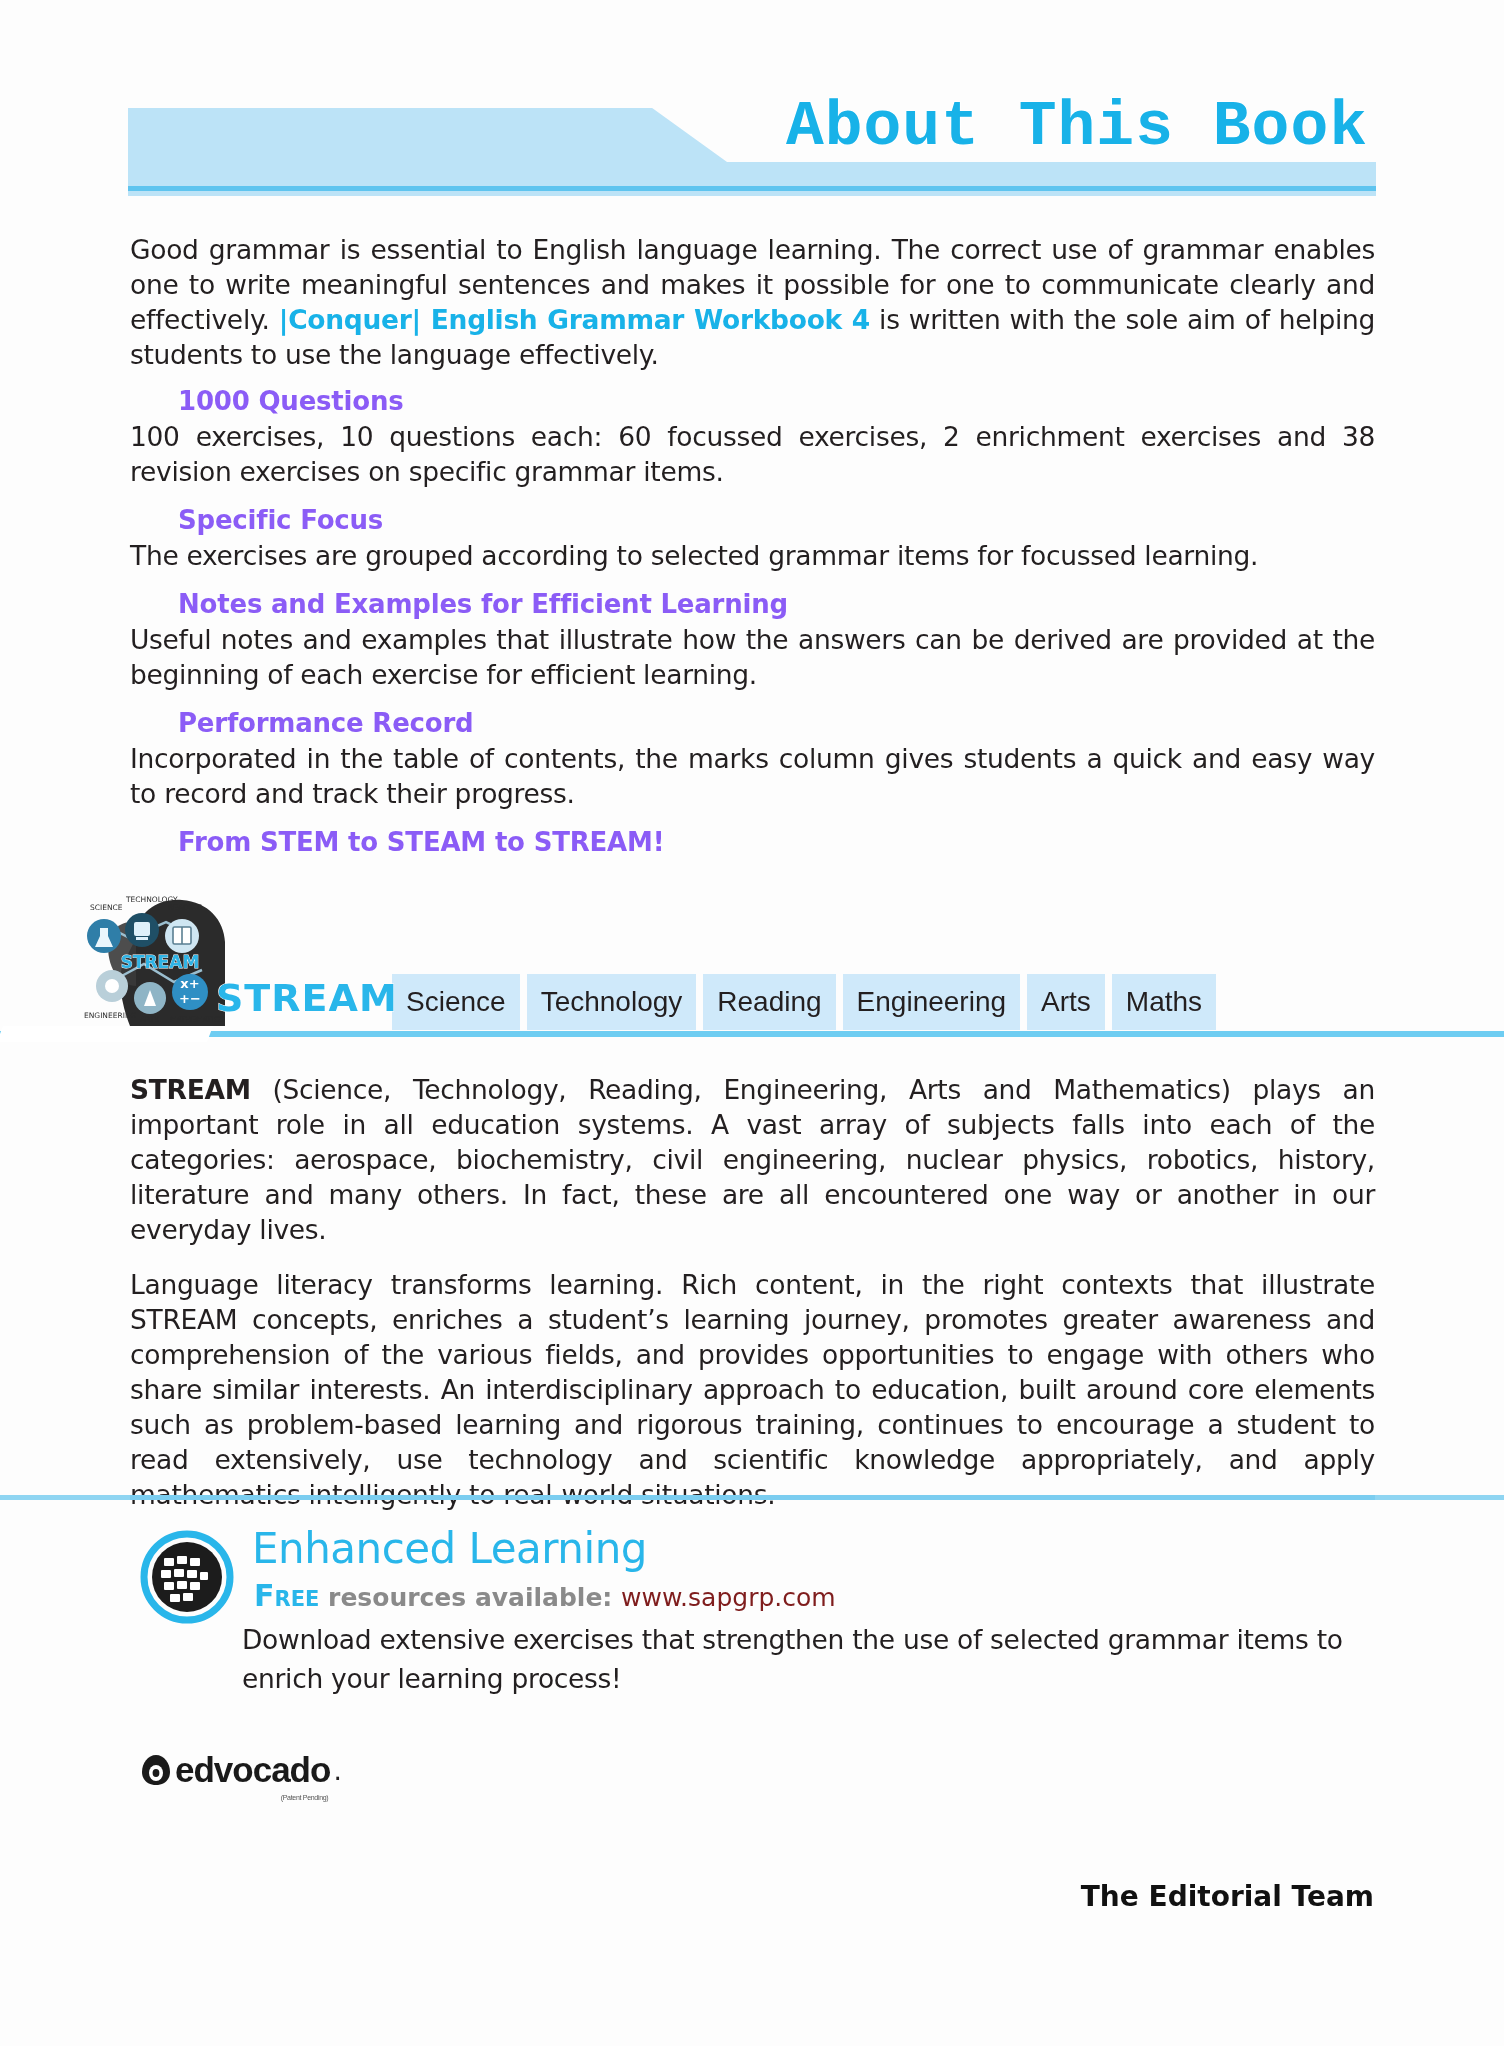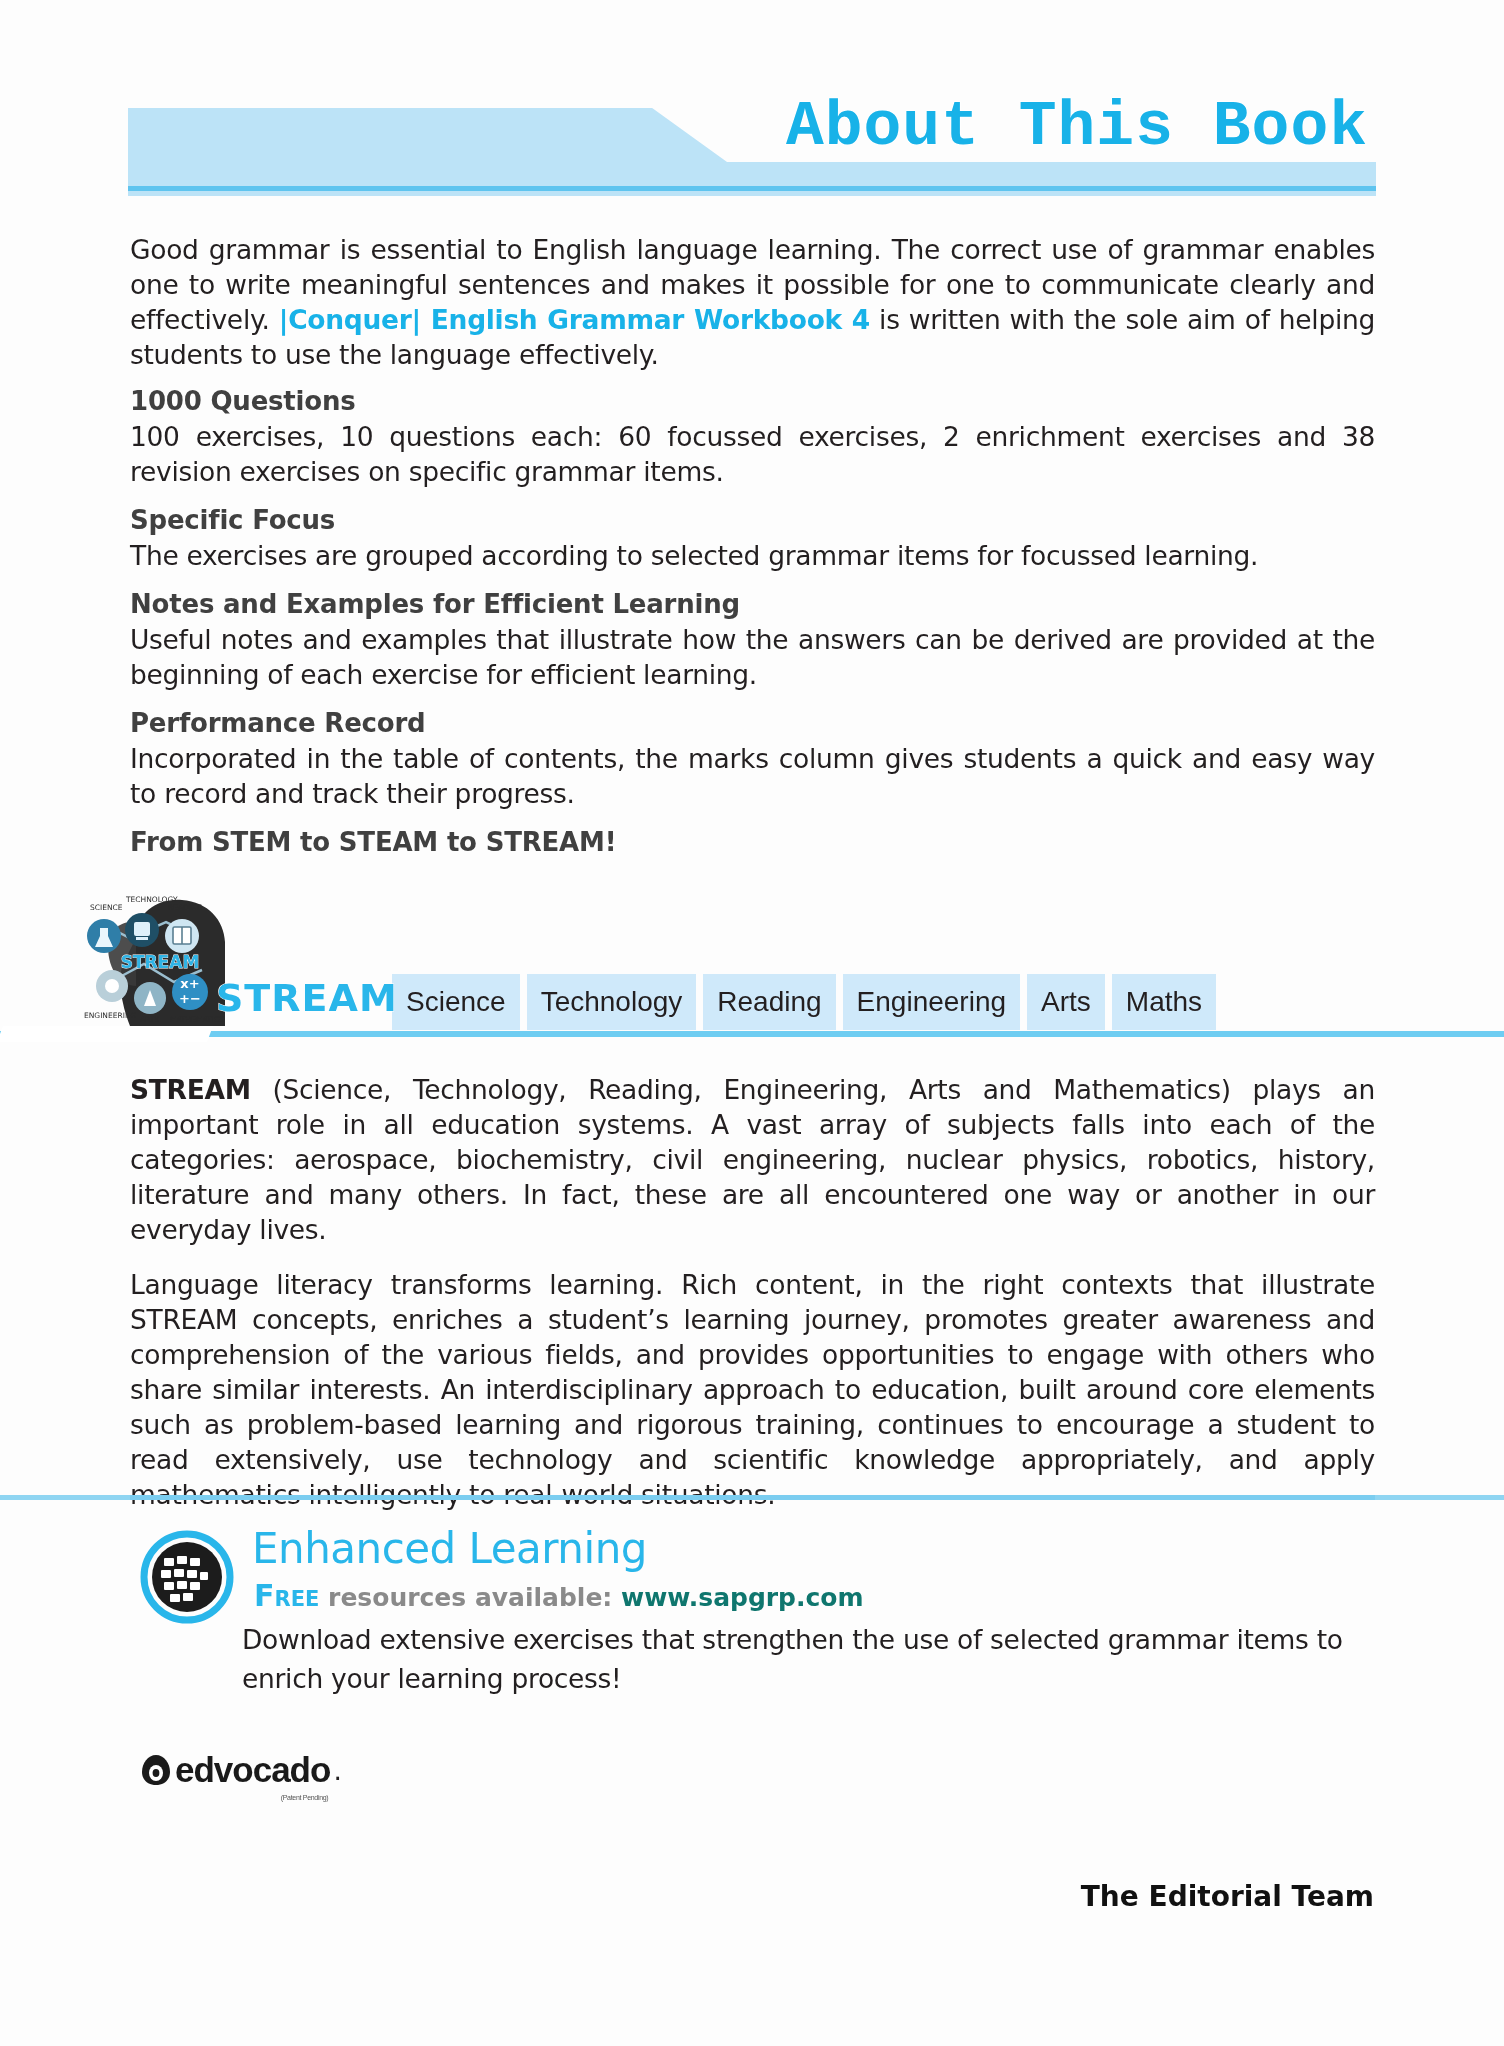--- a/index.html
+++ b/index.html
@@ -70,25 +70,26 @@
     letter-spacing: -0.3px;
   }
   .para:last-child { margin-bottom: 0; }
   .bold-cyan {
     color: #18b2e8;
     font-weight: bold;
   }
   .sec-head {
     font-size: 26px;
     font-weight: bold;
-    color: #404040;
+    color: #8b5cf6;
     font-family: "DejaVu Sans", sans-serif;
     margin-top: 16px;
     margin-bottom: 3px;
     letter-spacing: -0.2px;
+    margin-left: 48px;
   }
   .sec-head.first { margin-top: 14px; }
 
   
   .stream-block {
     position: absolute;
     left: 0px; top: 886px;
     width: 1504px; height: 160px;
   }
   .stream-graphic {
@@ -195,21 +196,21 @@
     font-family: "DejaVu Sans", sans-serif;
     white-space: nowrap;
   }
   .el-free {
     color: #29b6ea;
     font-weight: bold;
     font-variant: small-caps;
     font-size: 30px;
   }
   .el-res { color: #8a8a8a; font-weight: bold; }
-  .el-url { color: #0f766e; font-weight: bold; }
+  .el-url { color: #7f1d1d; font-weight: normal; }
   .el-desc {
     position: absolute;
     left: 112px; top: 100px;
     width: 1122px;
     font-size: 26.5px;
     line-height: 39px;
     color: #231f20;
     font-family: "DejaVu Sans", sans-serif;
     letter-spacing: -0.3px;
   }

